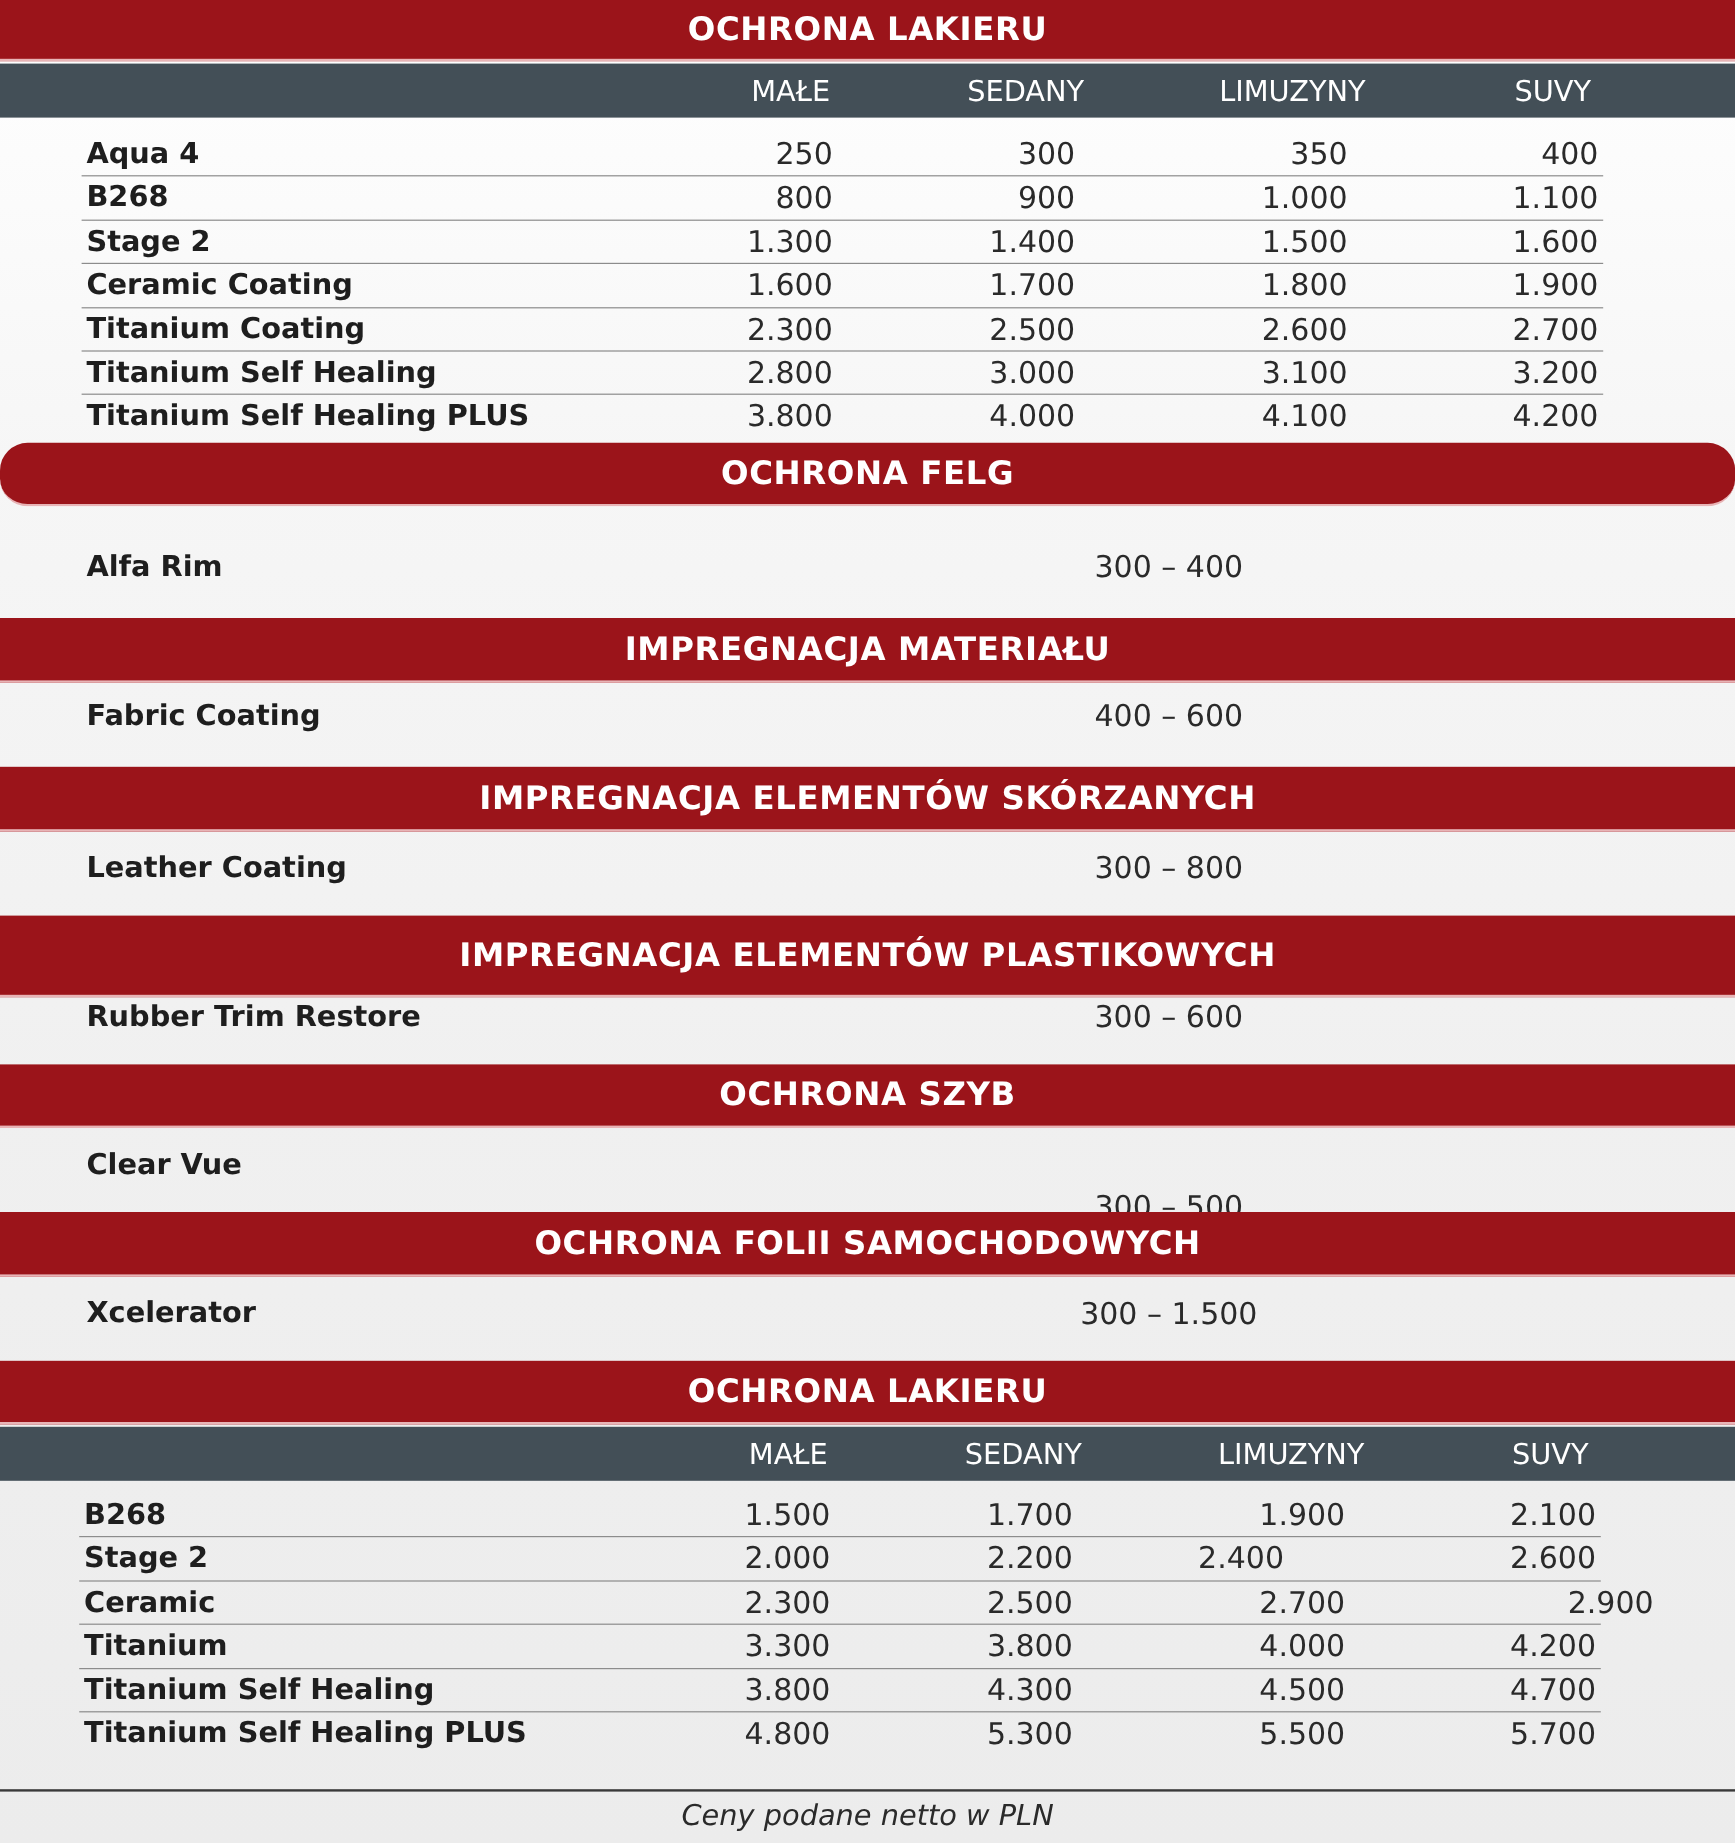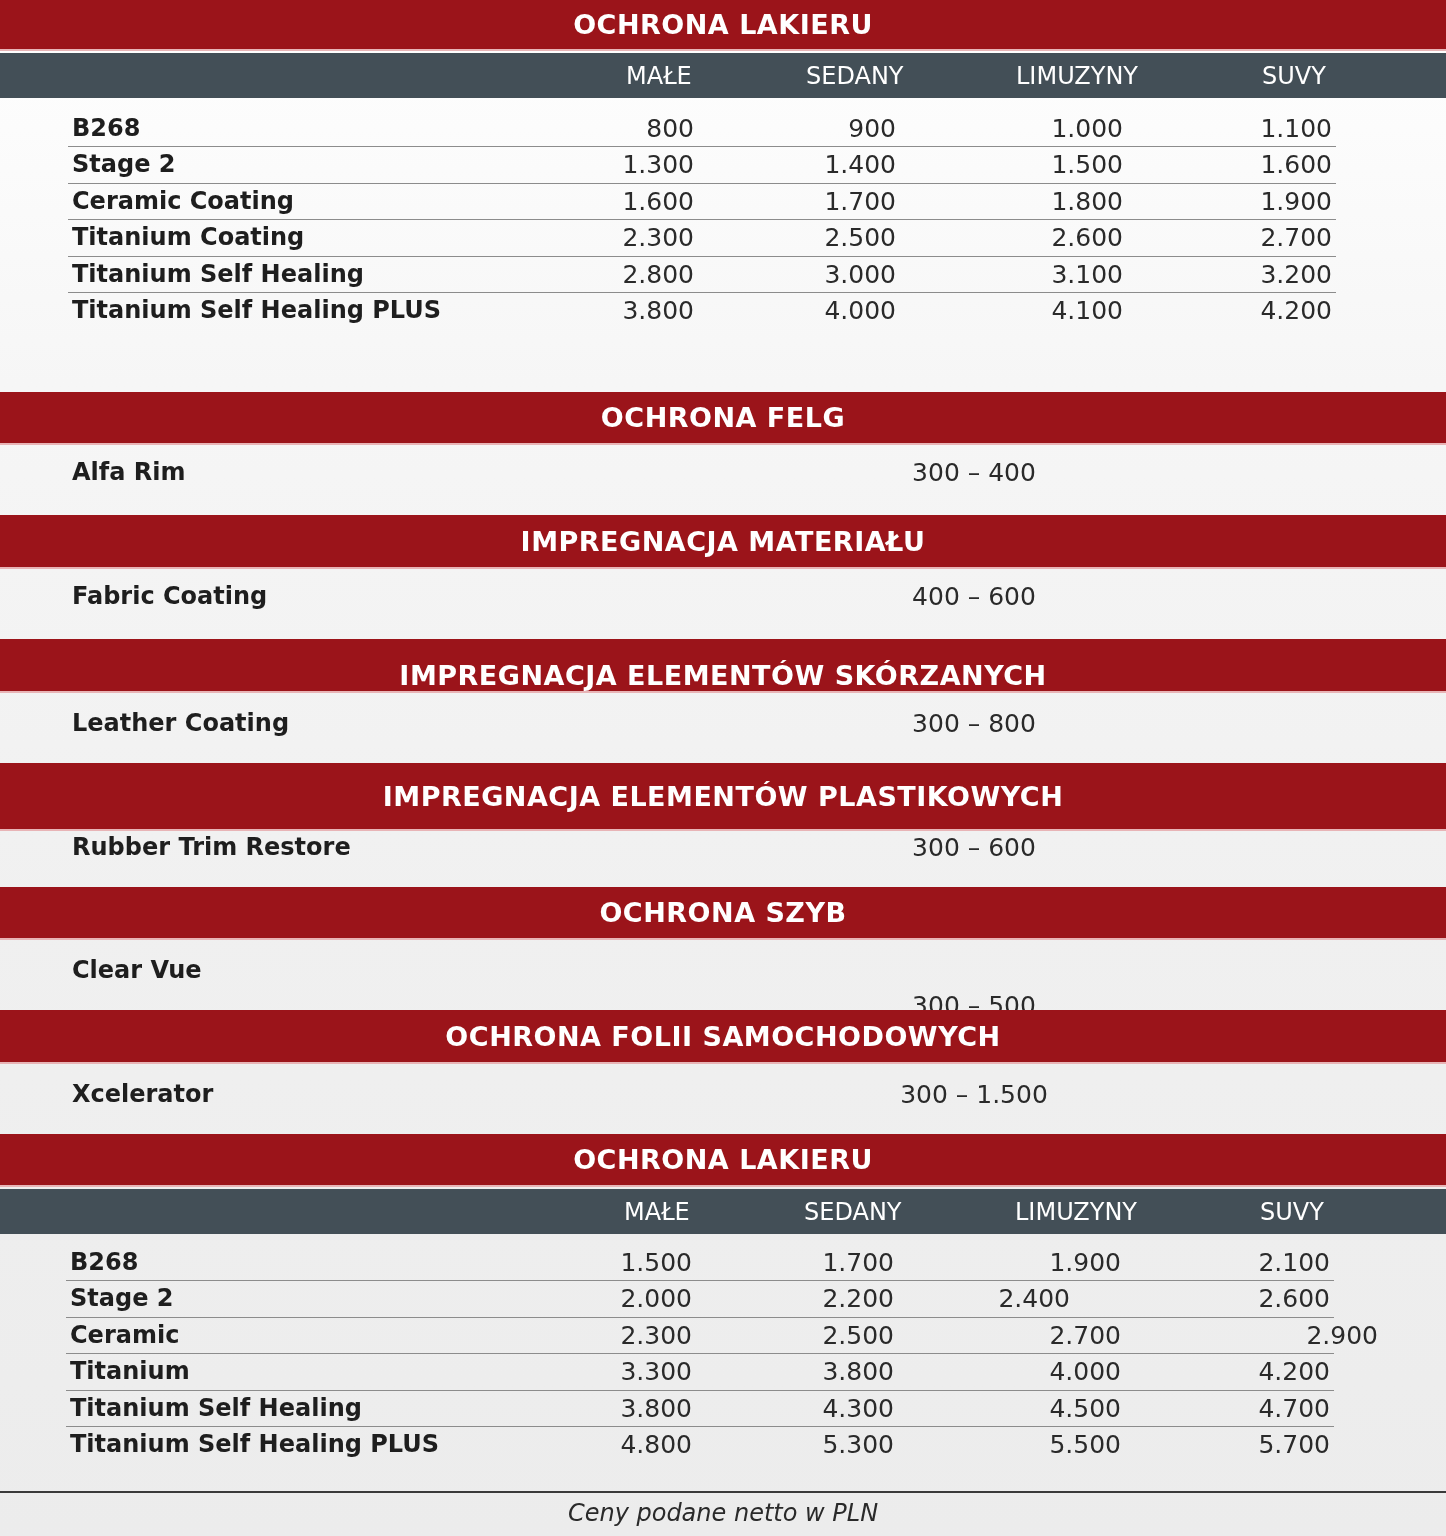--- a/index.html
+++ b/index.html
@@ -69,20 +69,27 @@
     <span>OCHRONA LAKIERU</span>
   </div>
 <div class="colhead" style="top:53px;">
   <span style="left:626px;">MAŁE</span>
   <span style="left:806px;">SEDANY</span>
   <span style="left:1016px;">LIMUZYNY</span>
   <span style="left:1262px;">SUVY</span>
 </div>
 <div class="table" style="top:111px;">
   <div class="row">
+    <span class="name">Aqua 4</span>
+    <span class="val" style="left:476px;">250</span>
+    <span class="val" style="left:678px;">300</span>
+    <span class="val" style="left:905px;">350</span>
+    <span class="val" style="left:1114px;">400</span>
+  </div>
+  <div class="row">
     <span class="name">B268</span>
     <span class="val" style="left:476px;">800</span>
     <span class="val" style="left:678px;">900</span>
     <span class="val" style="left:905px;">1.000</span>
     <span class="val" style="left:1114px;">1.100</span>
   </div>
   <div class="row">
     <span class="name">Stage 2</span>
     <span class="val" style="left:476px;">1.300</span>
     <span class="val" style="left:678px;">1.400</span>
@@ -112,37 +119,37 @@
   </div>
   <div class="row">
     <span class="name">Titanium Self Healing PLUS</span>
     <span class="val" style="left:476px;">3.800</span>
     <span class="val" style="left:678px;">4.000</span>
     <span class="val" style="left:905px;">4.100</span>
     <span class="val" style="left:1114px;">4.200</span>
   </div>
 </div>
 
-<div class="band" style="top:392px;height:53px;">
+<div class="band" style="top:369px;height:53px;border-radius:23px;">
     <span>OCHRONA FELG</span>
   </div>
 <div class="single" style="top:445px;height:70px;">
   <span class="name" style="top:13px;">Alfa Rim</span>
   <span class="range" style="top:13px;">300 – 400</span>
 </div>
 
 <div class="band" style="top:515px;height:54px;">
     <span>IMPREGNACJA MATERIAŁU</span>
   </div>
 <div class="single" style="top:569px;height:70px;padding-left:28px;">
   <span class="name" style="top:13px;">Fabric Coating</span>
   <span class="range" style="top:13px;">400 – 600</span>
 </div>
 
-<div class="band" style="top:639px;height:54px;align-items:flex-end;">
+<div class="band" style="top:639px;height:54px;">
     <span>IMPREGNACJA ELEMENTÓW SKÓRZANYCH</span>
   </div>
 <div class="single" style="top:693px;height:70px;">
   <span class="name" style="top:16px;">Leather Coating</span>
   <span class="range" style="top:16px;">300 – 800</span>
 </div>
 
 <div class="band" style="top:763px;height:68px;">
     <span>IMPREGNACJA ELEMENTÓW PLASTIKOWYCH</span>
   </div>

